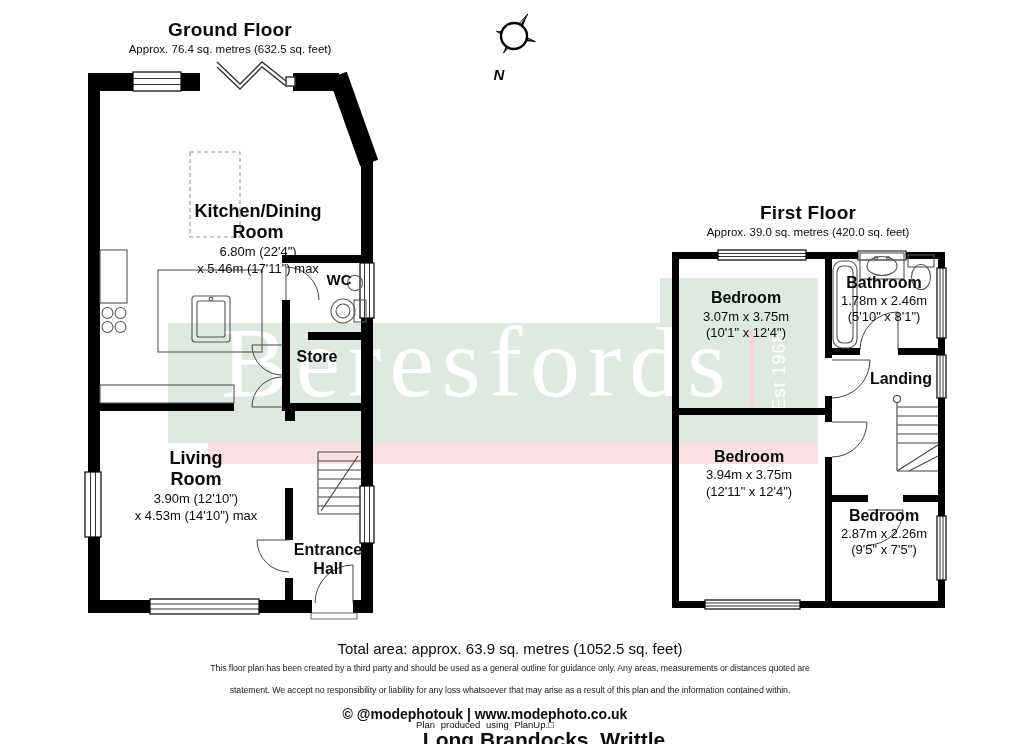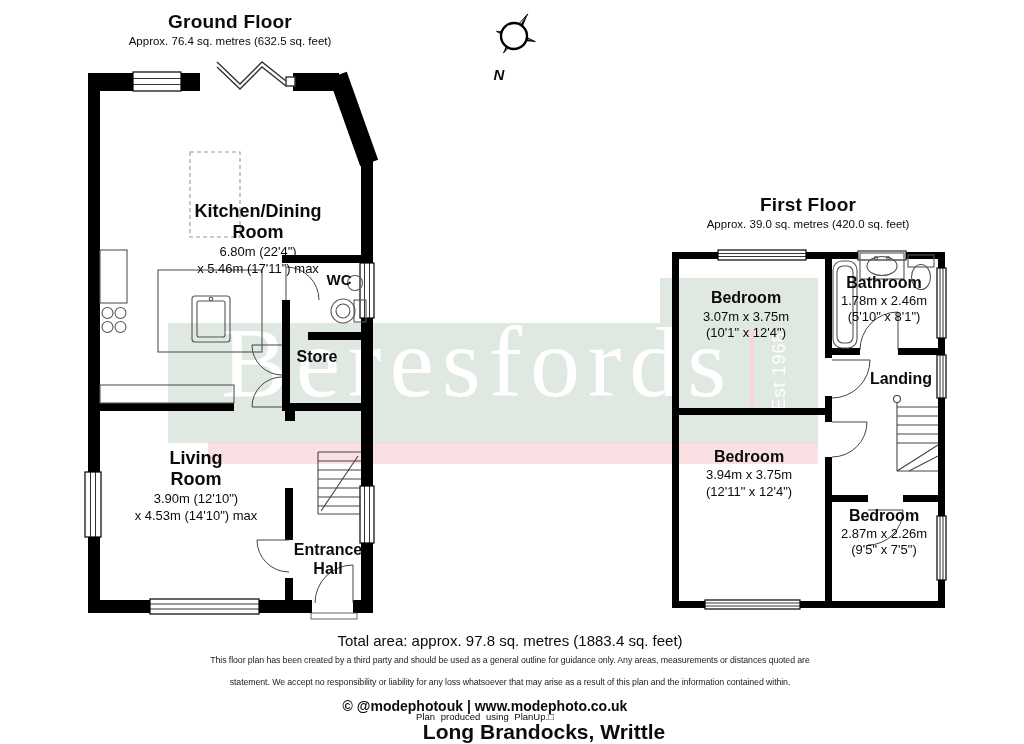--- a/index.html
+++ b/index.html
@@ -1,19 +1,19 @@
 <!DOCTYPE html>
 <html><head>
 <meta charset="utf-8">
 <style>
   html,body{margin:0;padding:0;background:#fff;}
   .page{position:relative;width:1024px;height:744px;background:#fff;overflow:hidden;
         font-family:"Liberation Sans",sans-serif;color:#0b0b0b;}
   .abs{position:absolute;}
-  .ctr{text-align:center;}
+  .ctr{text-align:center;margin-top:8px;}
 
   
   .floor-title{font-size:19px;font-weight:bold;letter-spacing:0.2px;}
   .floor-area{font-size:11.5px;}
 
   
   .wm-green{position:absolute;background:#dfe8e1;}
   .wm-pink{position:absolute;background:#f8d4da;}
   .wm-brand{position:absolute;left:221px;top:313px;font-family:"Liberation Serif",serif;
             font-size:100px;line-height:1;color:#ffffff;letter-spacing:8px;white-space:nowrap;}
@@ -277,19 +277,19 @@
       <polygon points="535.3,41.7 512.8,40.4 514,36" fill="#000"></polygon>
       <polygon points="535.3,41.7 515.2,31.6 514,36" fill="#fff" stroke="#000" stroke-width="1"></polygon>
 
       <polygon points="496.5,31.3 515.2,31.6 514,36" fill="#000"></polygon>
       <polygon points="496.5,31.3 512.8,40.4 514,36" fill="#fff" stroke="#000" stroke-width="1"></polygon>
       <circle cx="514" cy="36" r="13" fill="#fff" stroke="#000" stroke-width="2.4"></circle>
       <text class="n-label" x="499" y="80" text-anchor="middle">N</text>
     </g>
   </svg>
 
-  <div class="abs ctr total-area" style="left:0;top:632px;width:1020px;">Total area: approx. 97.8 sq. metres (1883.4 sq. feet)</div>
+  <div class="abs ctr total-area" style="left:0;top:632px;width:1020px;">Total area: approx. 63.9 sq. metres (1052.5 sq. feet)</div>
   <div class="abs ctr disclaimer" style="left:0;top:655px;width:1020px;">This floor plan has been created by a third party and should be used as a general outline for guidance only. Any areas, measurements or distances quoted are</div>
   <div class="abs ctr disclaimer" style="left:0;top:677px;width:1020px;">statement. We accept no responsibility or liability for any loss whatsoever that may arise as a result of this plan and the information contained within.</div>
   <div class="abs ctr credit" style="left:0;top:698px;width:970px;">© @modephotouk | www.modephoto.co.uk</div>
   <div class="abs ctr produced" style="left:0;top:711px;width:970px;">Plan produced using PlanUp.□</div>
   <div class="abs ctr prop-title" style="left:64px;top:720px;width:960px;">Long Brandocks, Writtle</div>
 </div>
 
 </body></html>

